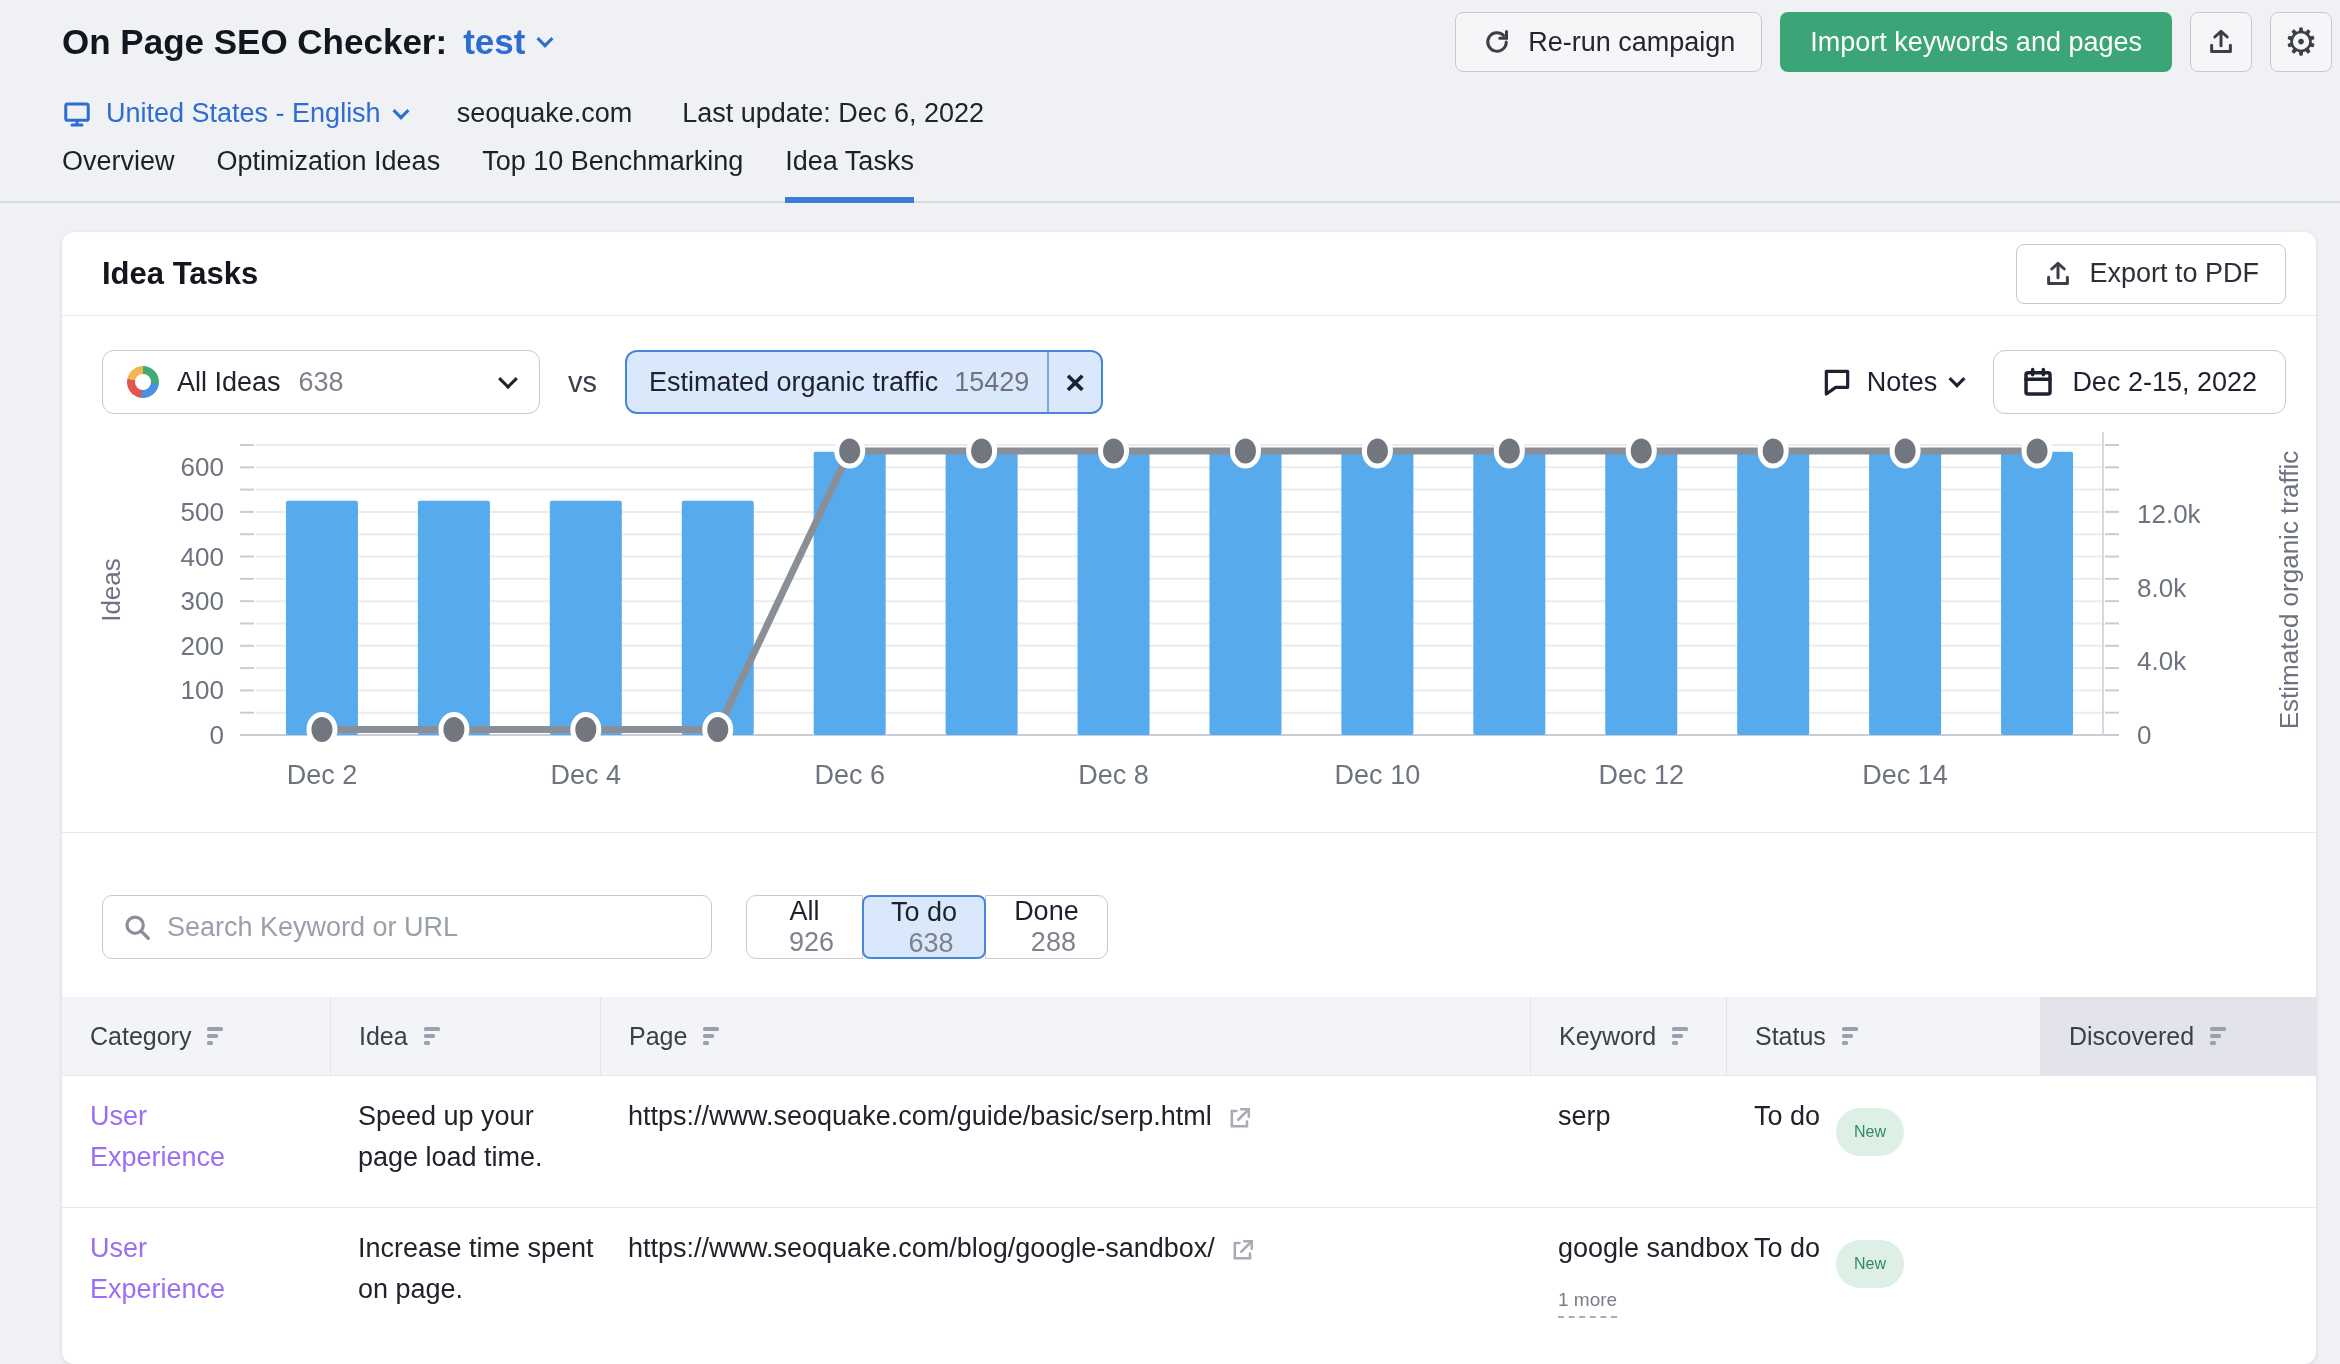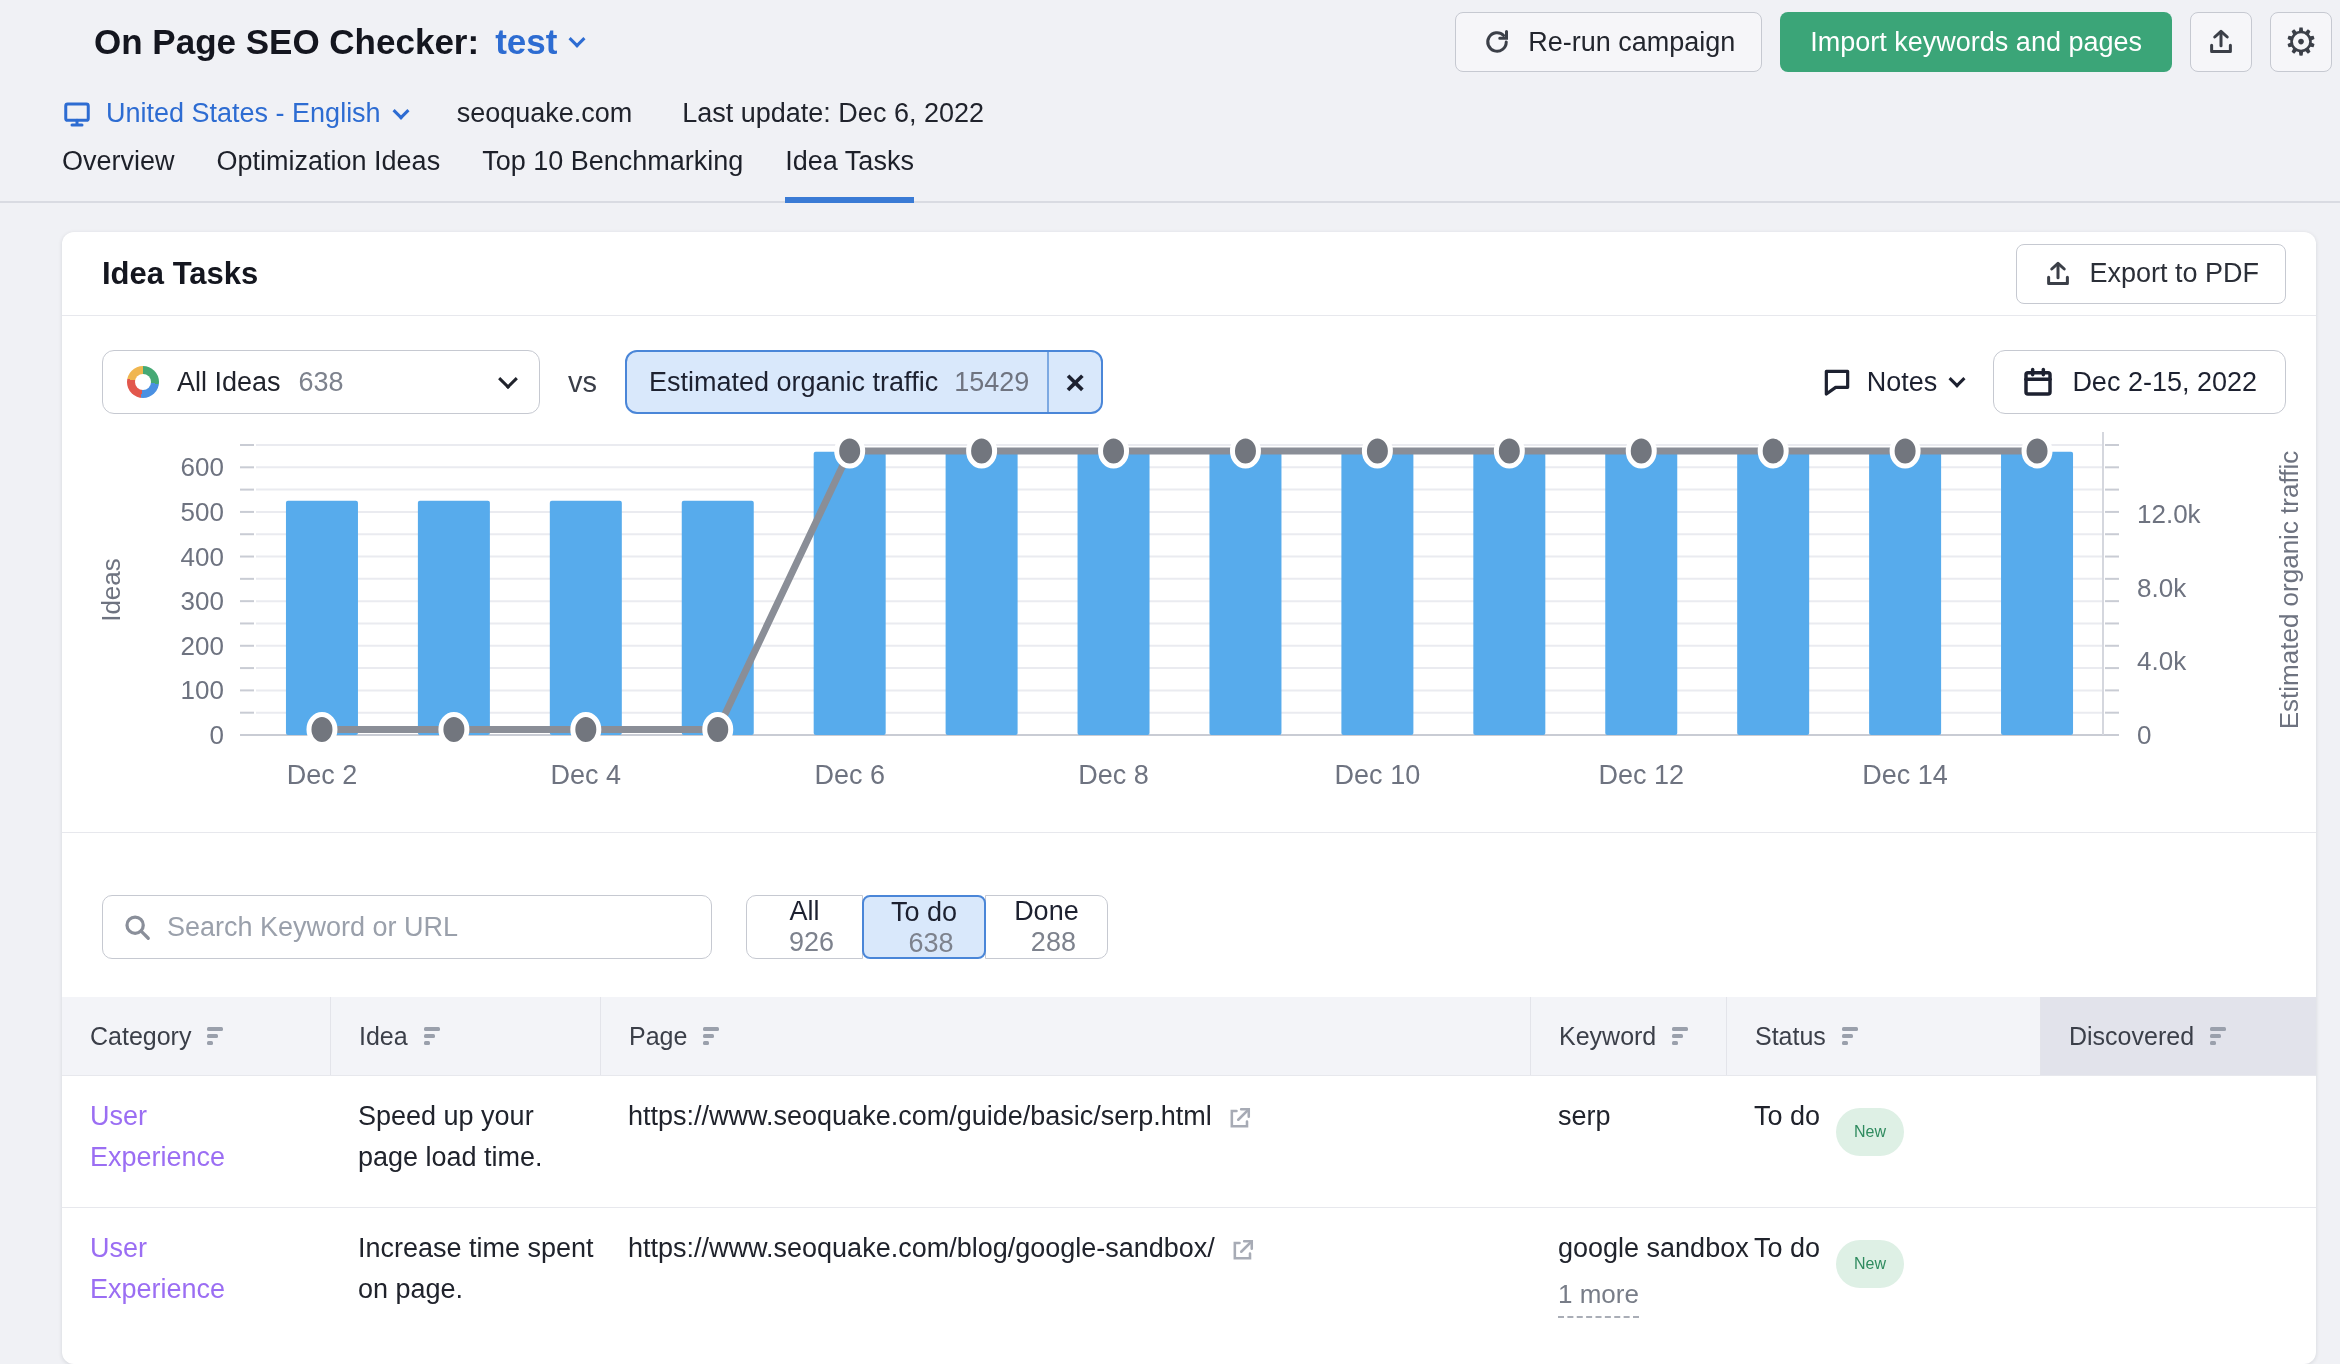--- a/index.html
+++ b/index.html
@@ -2,21 +2,21 @@
 <html><head>
 <meta charset="utf-8">
 <style>
   html,body{margin:0;padding:0;}
   body{width:2340px;height:1364px;overflow:hidden;background:#f0f1f5;
        font-family:"Liberation Sans","DejaVu Sans",sans-serif;color:#20232c;}
   #app{position:relative;width:2340px;height:1364px;}
 
   
   .top{position:absolute;top:12px;left:62px;right:8px;display:flex;justify-content:space-between;align-items:center;}
-  .title-wrap{display:flex;align-items:flex-start;gap:16px;margin-left:32px;}
+  .title-wrap{display:flex;align-items:flex-start;gap:16px;}
   .page-title{font-size:35px;font-weight:bold;color:#14161f;}
   .campaign{font-size:35px;font-weight:bold;color:#2d6cd2;display:flex;align-items:center;gap:14px;}
   .chev{display:inline-block;width:11px;height:11px;border-right:3px solid currentColor;border-bottom:3px solid currentColor;transform:rotate(45deg) translate(-2px,-2px);}
   .chev.small{width:9px;height:9px;}
   .top-actions{display:flex;align-items:center;gap:18px;}
   .btn{display:inline-flex;align-items:center;justify-content:center;gap:16px;height:60px;border-radius:8px;
        font-size:27px;box-sizing:border-box;cursor:pointer;}
   .btn-secondary{background:#f6f6f9;border:1px solid #c6c9d1;color:#23262e;padding:0 26px;}
   .btn-green{background:#3ba578;border:none;color:#ffffff;padding:0 30px;}
   .btn-icon{width:62px;padding:0;background:#f6f6f9;border:1px solid #c6c9d1;color:#3b3f48;}
@@ -93,21 +93,21 @@
   .col-cat{width:268px;}.col-idea{width:270px;}.col-page{flex:1;}
   .col-kw{width:196px;}.col-status{width:314px;}.col-disc{width:276px;}
   .th.col-disc{background:#e2e3eb;}
   .trow{display:flex;border-top:1px solid #e7e8ed;padding-top:20px;height:132px;box-sizing:border-box;
         font-size:27px;line-height:1.5;background:#fff;}
   .td{padding-left:28px;box-sizing:border-box;}
   .cat-link{color:#9b6ef3;display:inline-block;max-width:160px;cursor:pointer;}
   .page-cell{display:flex;align-items:flex-start;gap:14px;}
   .url{color:#20232c;white-space:nowrap;}
   .kw{white-space:nowrap;display:block;}
-  .more{display:inline-block;margin-top:6px;color:#787d88;font-size:26px;border-bottom:2px dashed #a9adb6;
+  .more{display:inline-block;margin-top:17px;color:#787d88;font-size:19px;border-bottom:2px dashed #a9adb6;
         padding-bottom:2px;cursor:pointer;}
   .status-cell{display:flex;align-items:flex-start;gap:16px;}
   .badge{font-size:16px;background:#def0e5;color:#2f8b5f;border-radius:999px;padding:12px 18px;white-space:nowrap;
          margin-top:12px;}
   .ic{flex:none;}
 </style>
 </head>
 <body>
 
 <div id="app">

